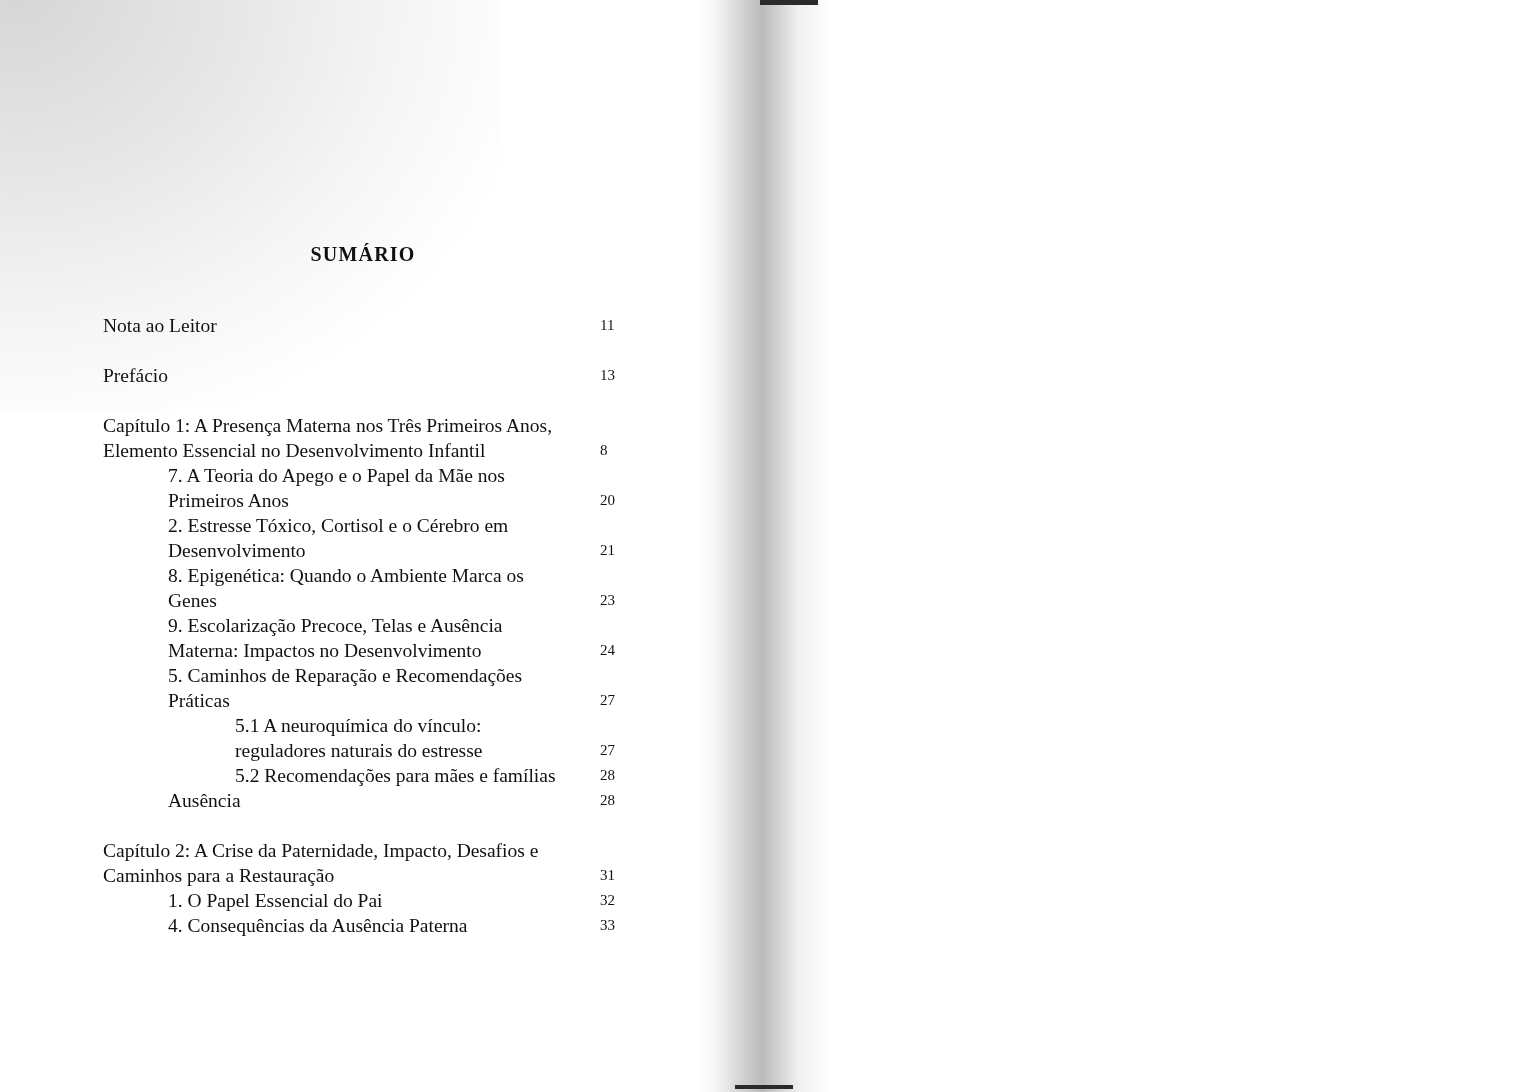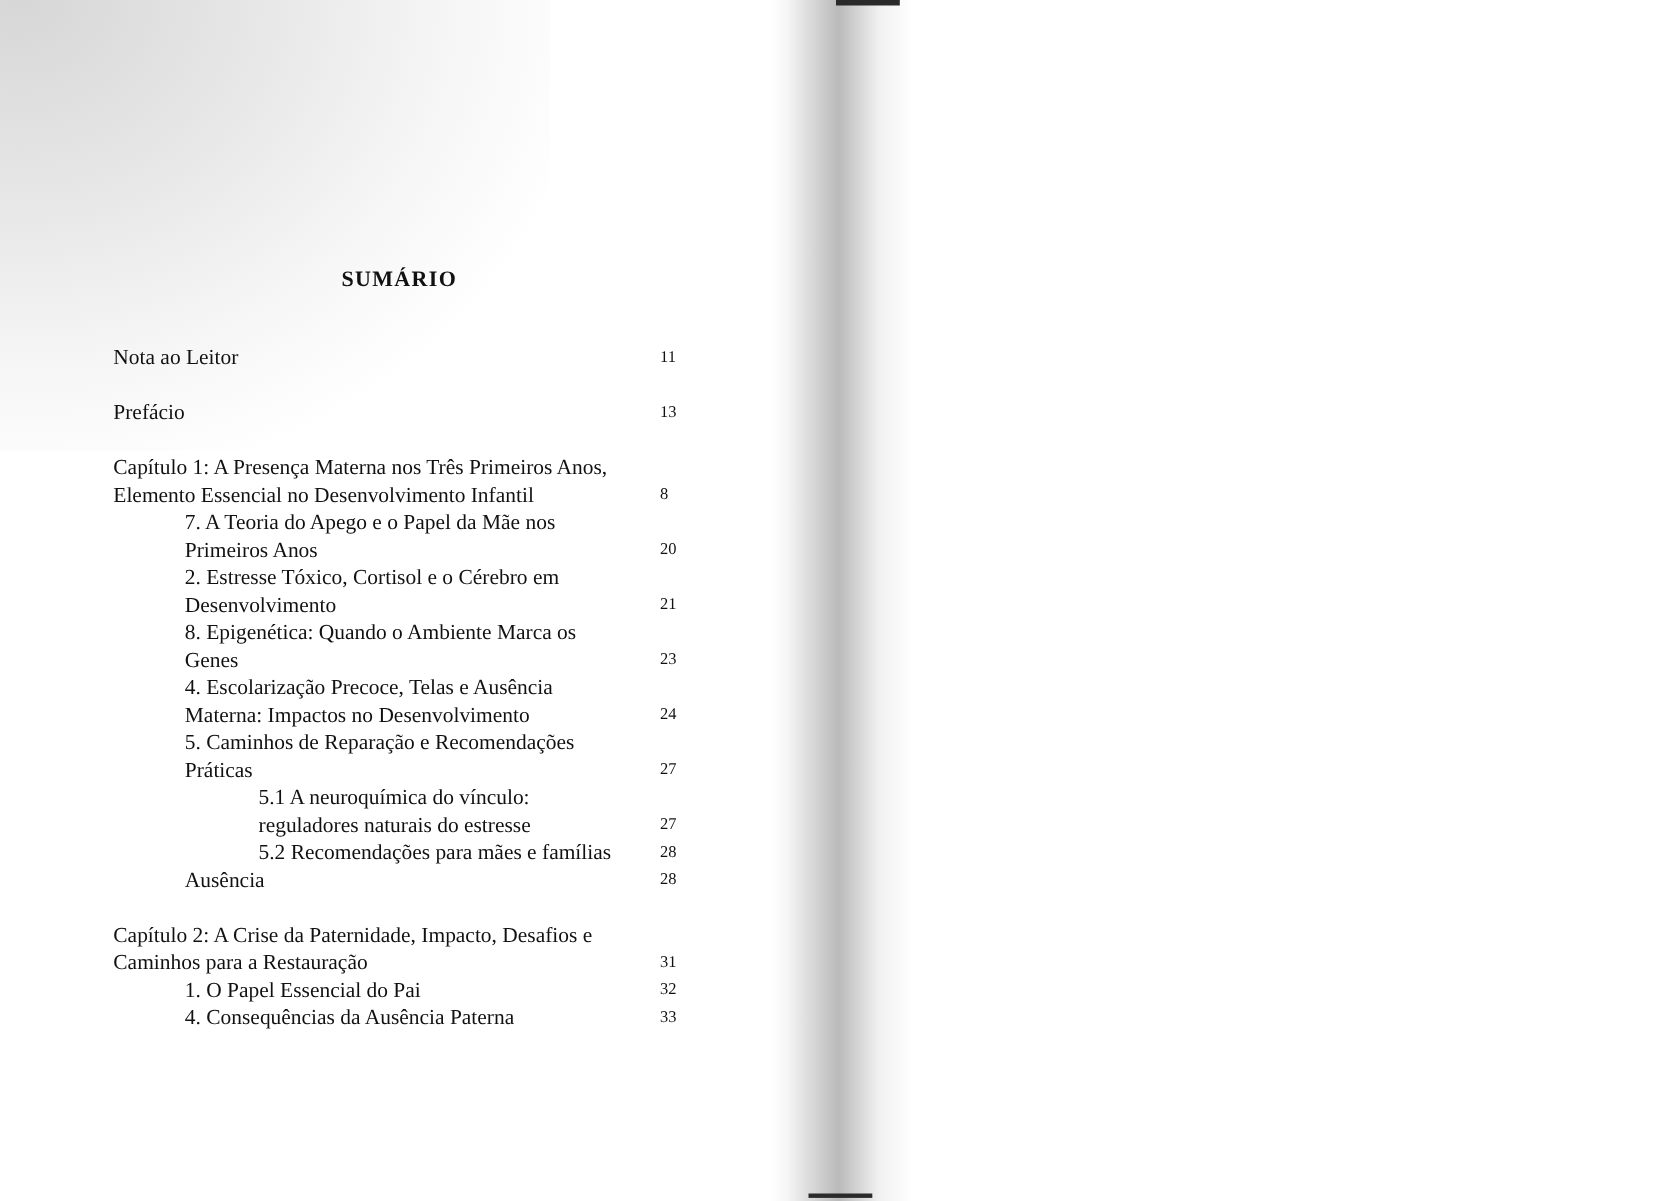--- a/index.html
+++ b/index.html
@@ -154,21 +154,21 @@
         </div>
         <div class="entry lvl2">
           <span class="label">2. Estresse Tóxico, Cortisol e o Cérebro em Desenvolvimento</span>
           <span class="folio">21</span>
         </div>
         <div class="entry lvl2">
           <span class="label">8. Epigenética: Quando o Ambiente Marca os Genes</span>
           <span class="folio">23</span>
         </div>
         <div class="entry lvl2">
-          <span class="label">4. Escolarização Precoce, Telas e Ausência Materna: Impactos no Desenvolvimento</span>
+          <span class="label">9. Escolarização Precoce, Telas e Ausência Materna: Impactos no Desenvolvimento</span>
           <span class="folio">24</span>
         </div>
         <div class="entry lvl2">
           <span class="label">5. Caminhos de Reparação e Recomendações Práticas</span>
           <span class="folio">27</span>
         </div>
         <div class="entry lvl3">
           <span class="label">5.1 A neuroquímica do vínculo: reguladores naturais do estresse</span>
           <span class="folio">27</span>
         </div>

